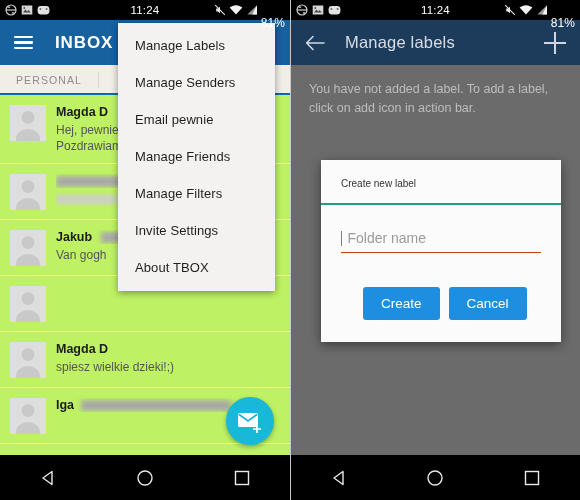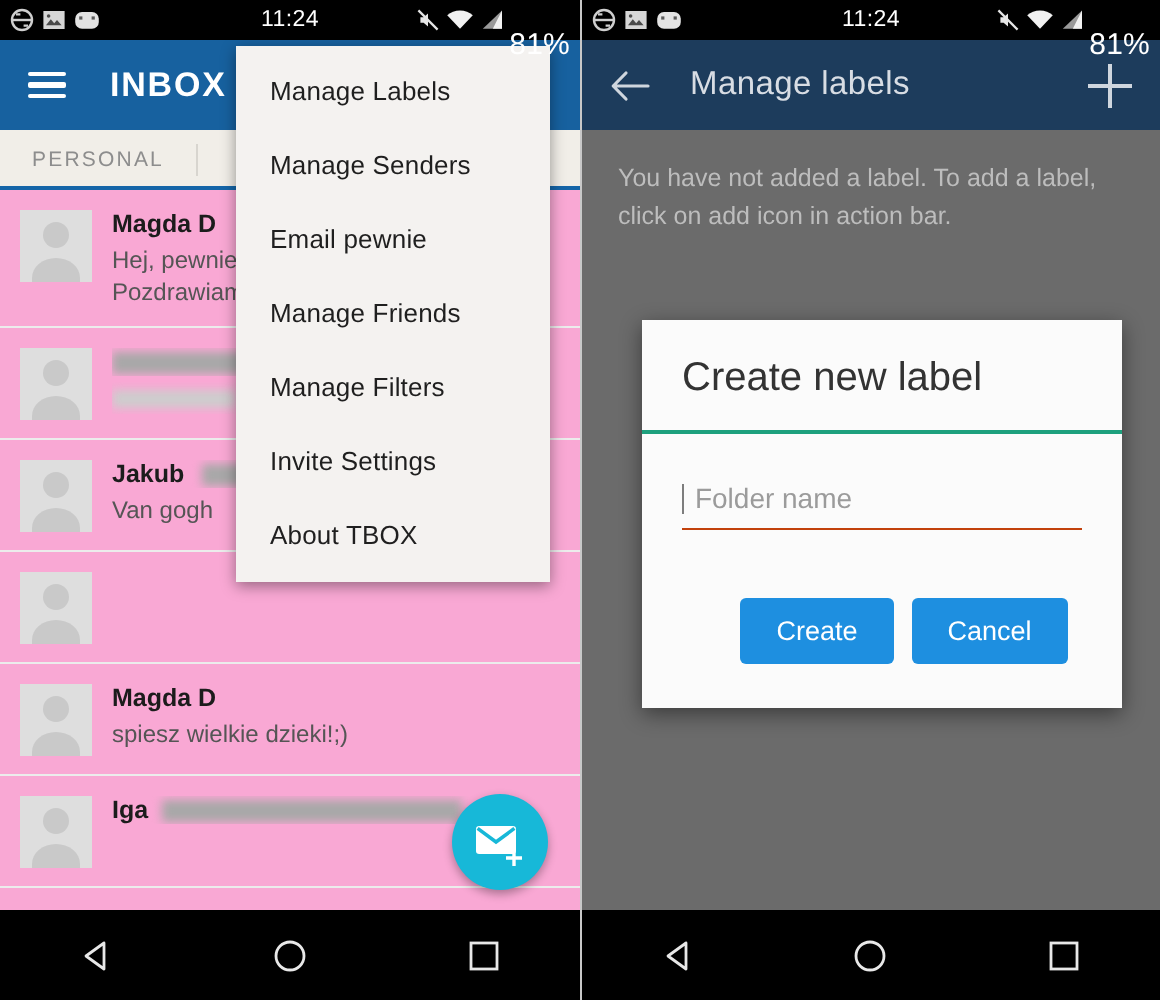--- a/index.html
+++ b/index.html
@@ -17,21 +17,21 @@
   .statusbar {
     height: 20px; background: #000; color: #fff;
     display: flex; align-items: center; padding: 0 5px;
     font-size: 11px; position: relative; z-index: 40;
   }
   .sb-left { display: flex; align-items: center; gap: 4px; }
   .sb-ic { display: block; }
   .sb-time { position: absolute; left: 0; right: 0; text-align: center;
              font-size: 11.5px; font-weight: 400; letter-spacing: .2px; color: #fff; }
   .sb-right { margin-left: auto; display: flex; align-items: center; gap: 3px; z-index: 2; }
-  .sb-batt { font-size: 15px; color: #fff; letter-spacing: .1px; margin-top: 25px; }
+  .sb-batt { font-size: 12px; color: #fff; letter-spacing: .1px; margin-top: 25px; }
 
   
   .toolbar {
     height: 45px; background: #17619f; display: flex; align-items: center;
     padding: 0 14px; position: relative; z-index: 10;
   }
   .toolbar.dim { background: #1d3c5c; }
   .hamburger { width: 19px; height: 14px; display: flex; flex-direction: column;
                justify-content: space-between; cursor: pointer; }
   .hamburger span { display: block; height: 2.4px; background: #fff; border-radius: 1px; }
@@ -43,21 +43,21 @@
   .tabs { height: 30px; background: #f1eee8; display: flex; align-items: center;
           position: relative; }
   .tab { font-size: 10.5px; color: #8d8d8d; letter-spacing: 1.1px;
          padding: 0 16px; line-height: 30px; }
   .tab-div { width: 1px; height: 16px; background: #d8d5cf; }
   .tab-indicator { position: absolute; left: 0; bottom: 0; height: 2.5px;
                    width: 100%; background: #1565a8; }
 
   
   .maillist { position: absolute; top: 95px; left: 0; right: 0; bottom: 45px;
-              background: #f9a8d4; overflow: hidden; }
+              background: #bef264; overflow: hidden; }
   .mailrow { display: flex; padding: 10px 10px 9px 10px; gap: 10px;
              border-bottom: 1px solid #ececec; }
   .avatar { width: 36px; height: 36px; background: #dedede; flex: 0 0 36px;
             position: relative; overflow: hidden; }
   .avatar::before { content: ""; position: absolute; left: 50%; top: 6px;
             transform: translateX(-50%); width: 13px; height: 13px;
             border-radius: 50%; background: #c9c9c9; }
   .avatar::after { content: ""; position: absolute; left: 50%; bottom: -8px;
             transform: translateX(-50%); width: 24px; height: 20px;
             border-radius: 50% 50% 0 0; background: #c9c9c9; }
@@ -90,28 +90,28 @@
                font-size: 12.5px; color: #bdbdbd; line-height: 19px; z-index: 6; }
   .plusicon { position: relative; width: 22px; height: 22px; }
   .plusicon::before, .plusicon::after { content: ""; position: absolute;
         background: #cfd6de; }
   .plusicon::before { left: 0; top: 10px; width: 22px; height: 2px; }
   .plusicon::after { top: 0; left: 10px; height: 22px; width: 2px; }
 
   .dialog { position: absolute; left: 30px; top: 160px; width: 240px;
             background: #fbfbfb; z-index: 20;
             box-shadow: 0 3px 10px rgba(0,0,0,.45); }
-  .dlg-title { font-size: 20px; color: #333; padding: 18px 20px 14px 20px; }
+  .dlg-title { font-size: 10px; color: #333; padding: 18px 20px 14px 20px; }
   .dlg-rule { height: 2px; background: #1ea07d; }
   .dlg-body { padding: 24px 20px 16px 20px; }
   .dlg-inputwrap { position: relative; border-bottom: 1px solid #c2410c; padding-bottom: 5px; }
   .dlg-caret { display: inline-block; width: 1px; height: 15px; background: #7d7d7d;
                vertical-align: -3px; margin-right: 1px; }
   .dlg-ph { font-size: 14px; color: #9b9b9b; }
-  .dlg-actions { display: flex; gap: 9px; padding: 18px 20px 22px 42px; justify-content: center; }
+  .dlg-actions { display: flex; gap: 9px; padding: 18px 20px 22px 42px; }
   .dlg-btn { background: #1e8fe0; color: #fff; font-size: 13.5px;
              border: none; border-radius: 3px; padding: 9px 18px;
              font-family: "Liberation Sans", sans-serif; cursor: pointer; }
 
   
   .navbar { position: absolute; left: 0; right: 0; bottom: 0; height: 45px;
             background: #000; display: flex; align-items: center;
             justify-content: space-around; z-index: 50; }
 </style>
 </head>

